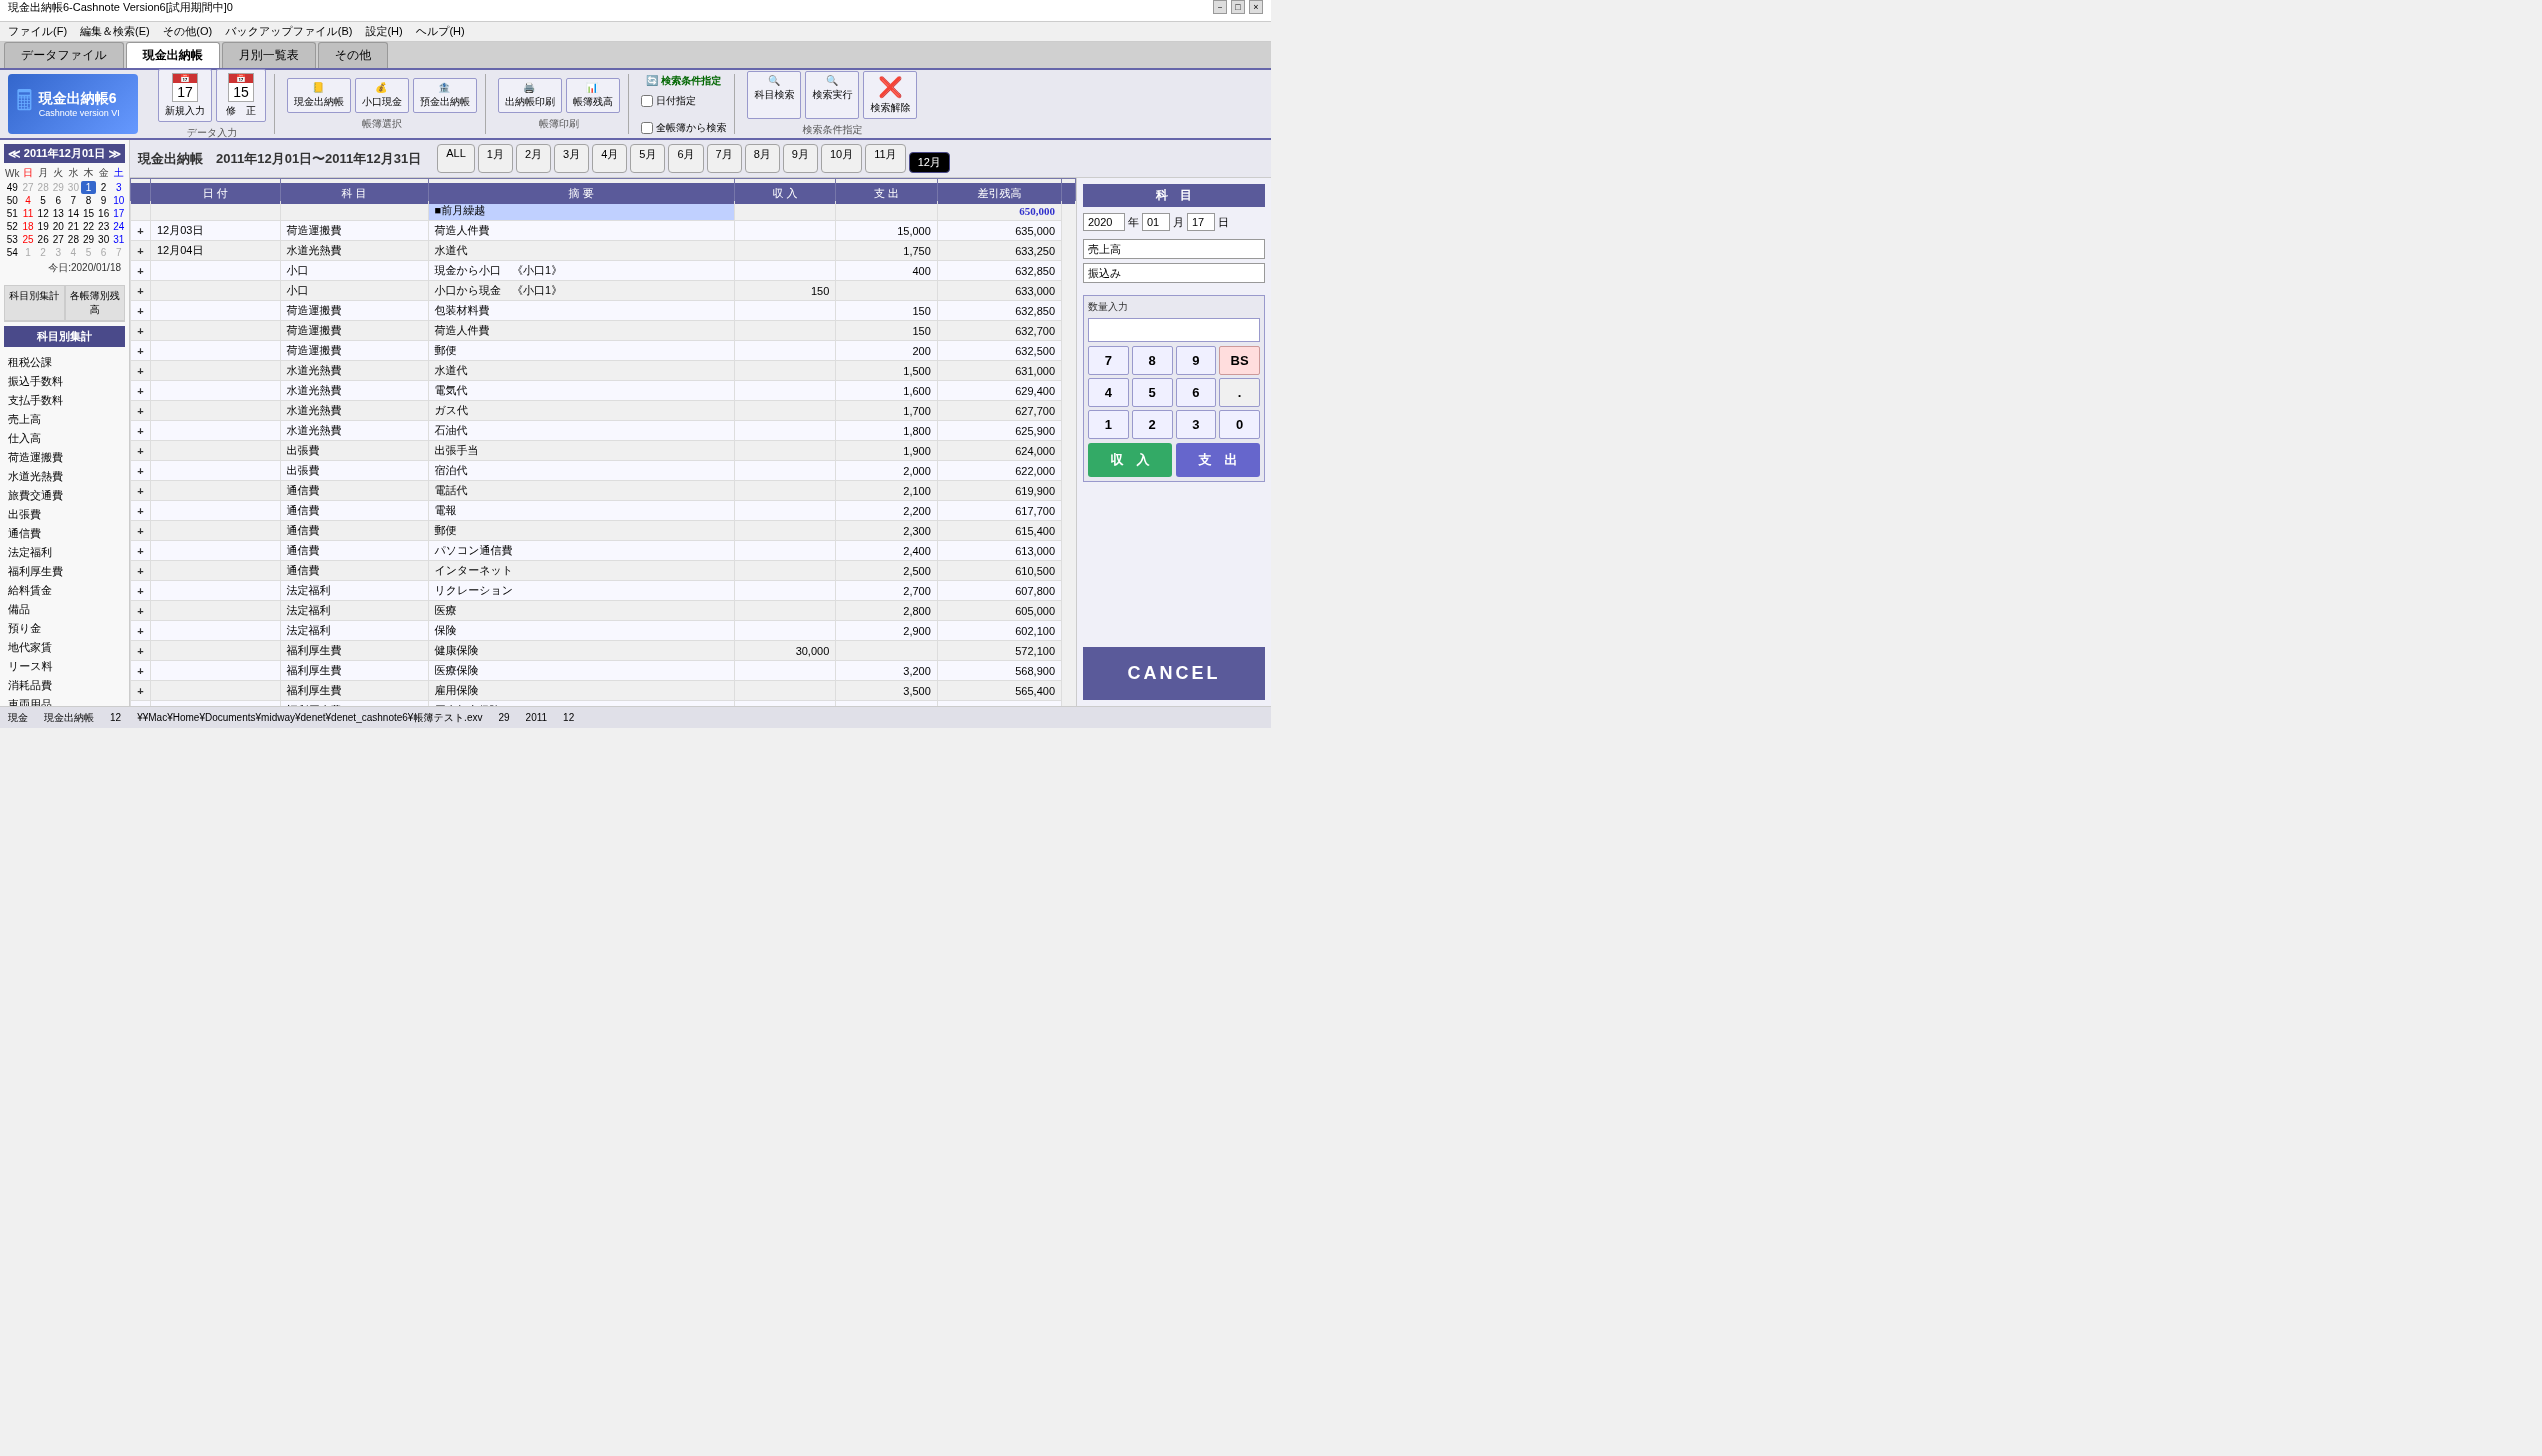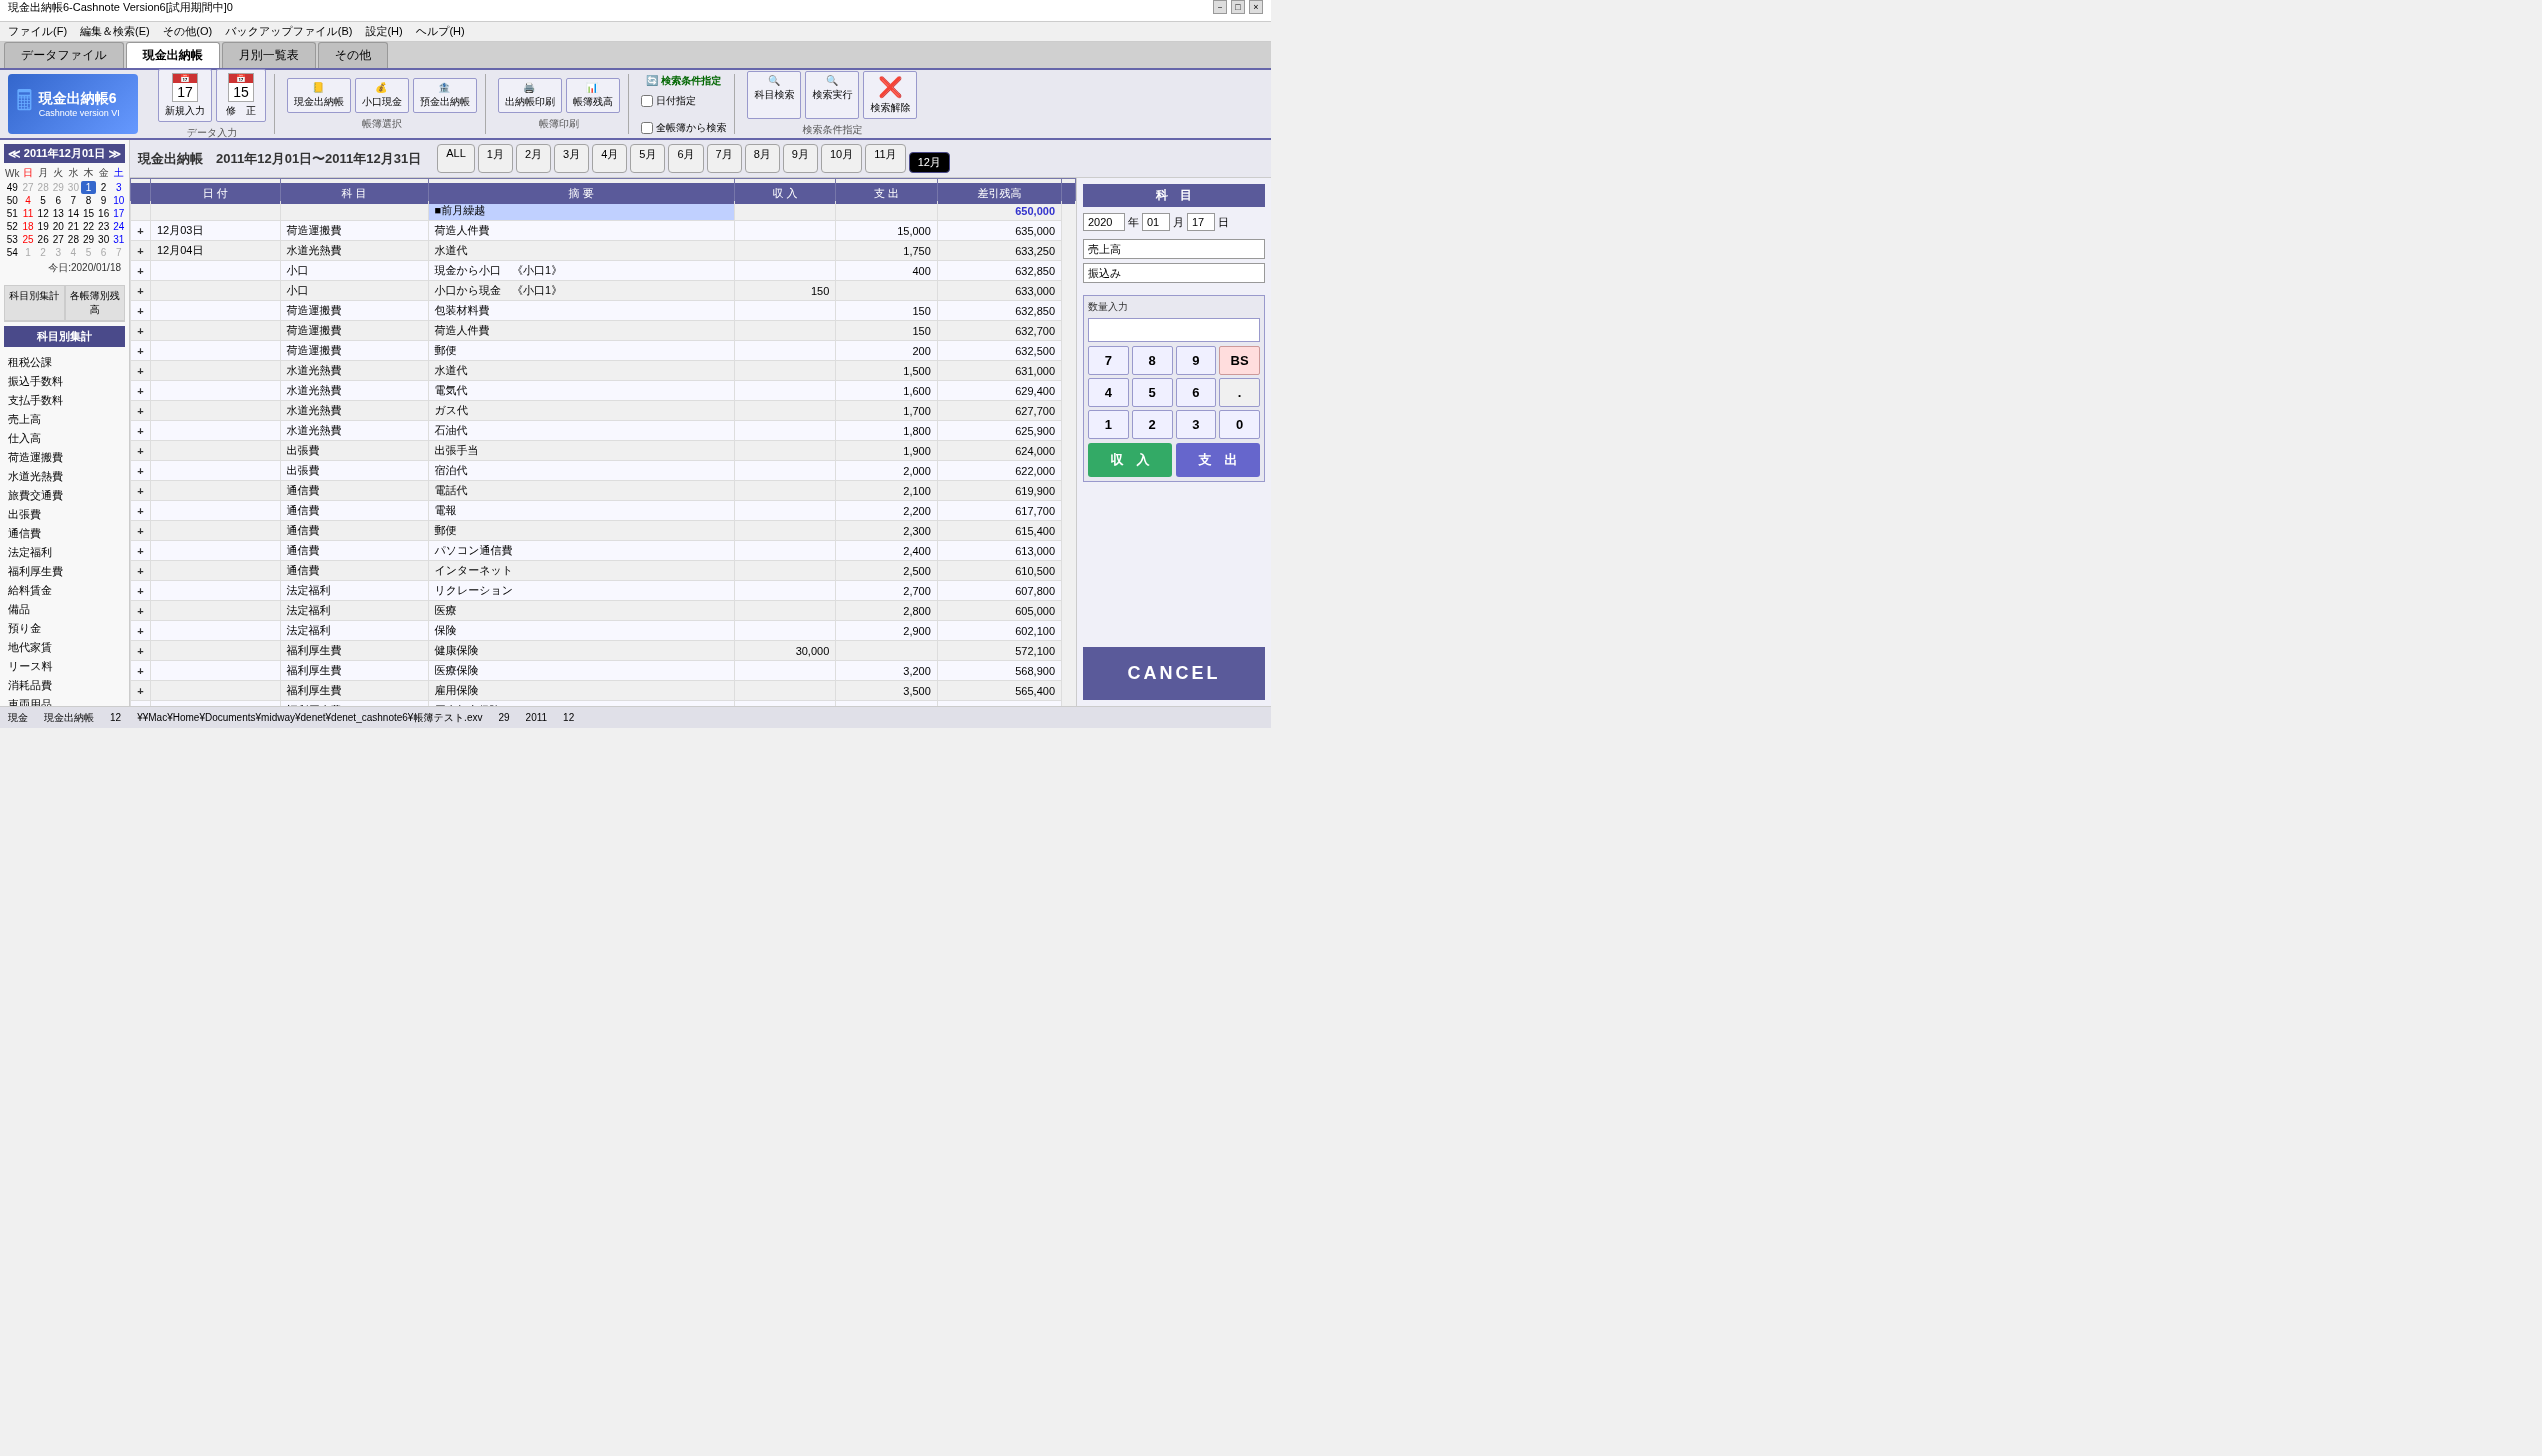--- a/index.html
+++ b/index.html
@@ -83,21 +83,21 @@
     
     
     .ledger-table-container { flex: 1; overflow: auto; }
     .ledger-table { width: 100%; border-collapse: collapse; font-size: 11px; }
     .ledger-table th { background: #5a5a9a; color: white; padding: 3px 6px; text-align: center; border: 1px solid #7777aa; position: sticky; top: 4px; font-weight: normal; }
     .ledger-table td { padding: 2px 6px; border: 1px solid #ddd; }
     .ledger-table tr:nth-child(even) { background: #f8f8ff; }
     .ledger-table td.amount { text-align: right; }
     .ledger-table td.plus { color: #333; font-weight: bold; cursor: pointer; text-align: center; }
     .ledger-table td.highlight { background: #c0d0ff; }
-    .ledger-table td.balance-top { color: #3333cc; font-weight: bold; text-align: right; }
+    .ledger-table td.balance-top { color: #3333cc; font-weight: bold; text-align: right; font-family: Liberation Serif, serif; }
     
     
     .input-panel { width: 195px; background: #f0f0f8; border-left: 1px solid #ccc; display: flex; flex-direction: column; padding: 6px; }
     .input-panel-title { background: #5a5a9a; color: white; text-align: center; padding: 3px; font-size: 12px; font-weight: bold; margin-bottom: 6px; }
     .date-row { display: flex; align-items: center; gap: 3px; margin-bottom: 8px; font-size: 11px; }
     .date-input { border: 1px solid #999; padding: 2px 4px; font-size: 11px; }
     .date-input.year { width: 42px; }
     .date-input.month { width: 28px; }
     .date-input.day { width: 28px; }
     .kamoku-input { border: 1px solid #999; padding: 3px 4px; font-size: 11px; width: 100%; margin-bottom: 4px; }

